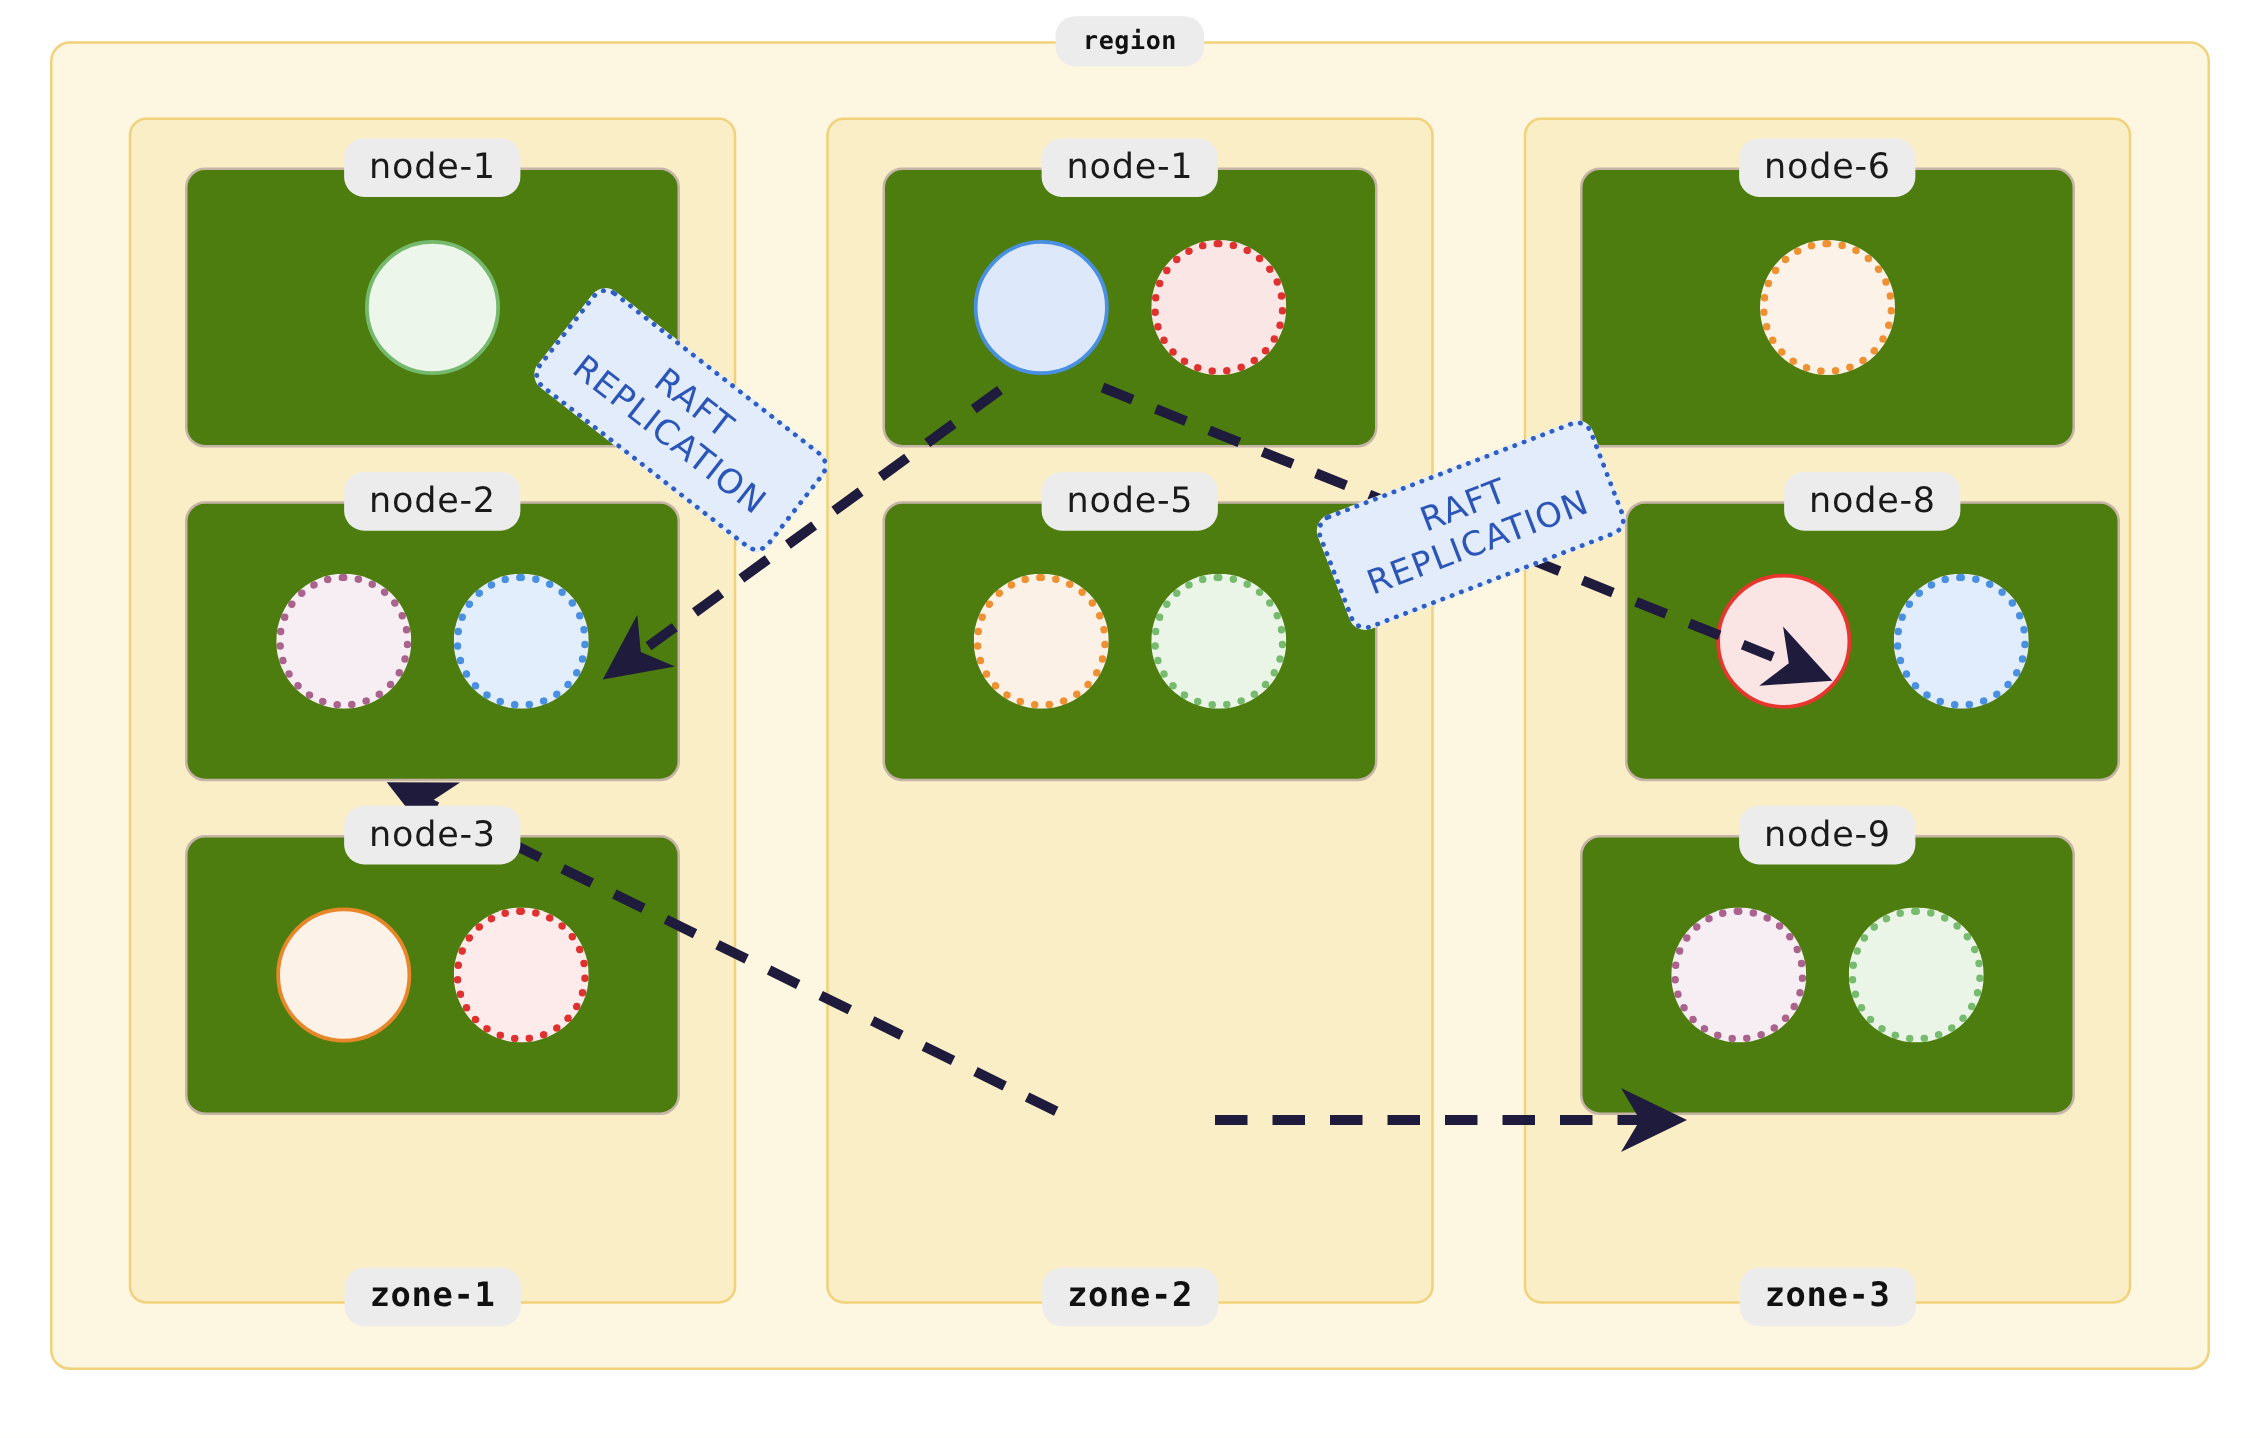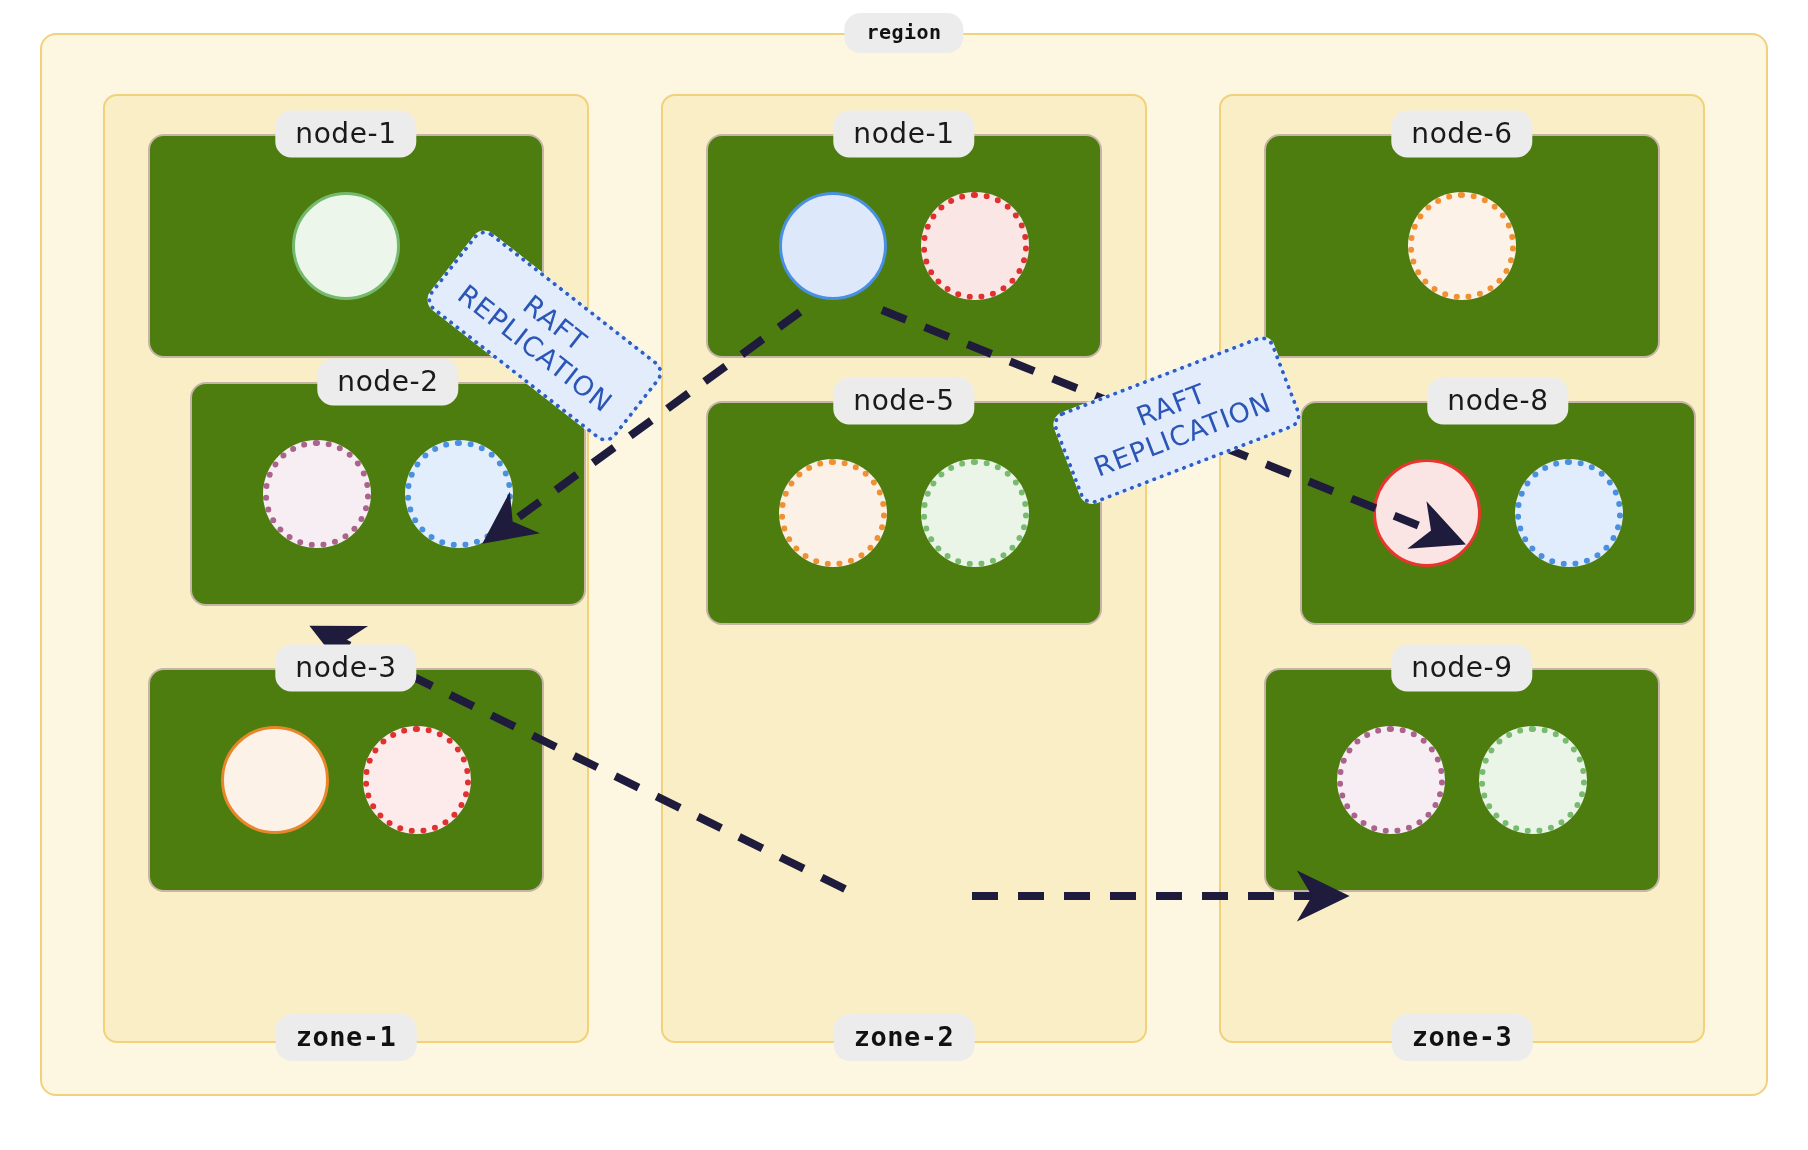--- a/index.html
+++ b/index.html
@@ -199,21 +199,21 @@
     </div>
   </div>
 
   <div class="node" style="left:148px; top:134px;">
     <div class="node-body">
       <div class="shard solid" style="border-color: rgb(116, 185, 108); background: rgb(236, 246, 234);"></div>
     </div>
     <div class="node-label">node-1</div>
   </div>
 
-  <div class="node" style="left:148px; top:382px;margin-left:42px;">
+  <div class="node" style="left:148px; top:401px;">
     <div class="node-body">
       <div class="shard dotted" style="border-color: rgb(169, 99, 140); background: rgb(246, 238, 243);"></div>
       <div class="shard dotted" style="border-color: rgb(74, 144, 226); background: rgb(227, 238, 252);"></div>
     </div>
     <div class="node-label">node-2</div>
   </div>
 
   <div class="node" style="left:148px; top:668px;">
     <div class="node-body">
       <div class="shard solid" style="border-color: rgb(232, 134, 42); background: rgb(252, 242, 231);"></div>

